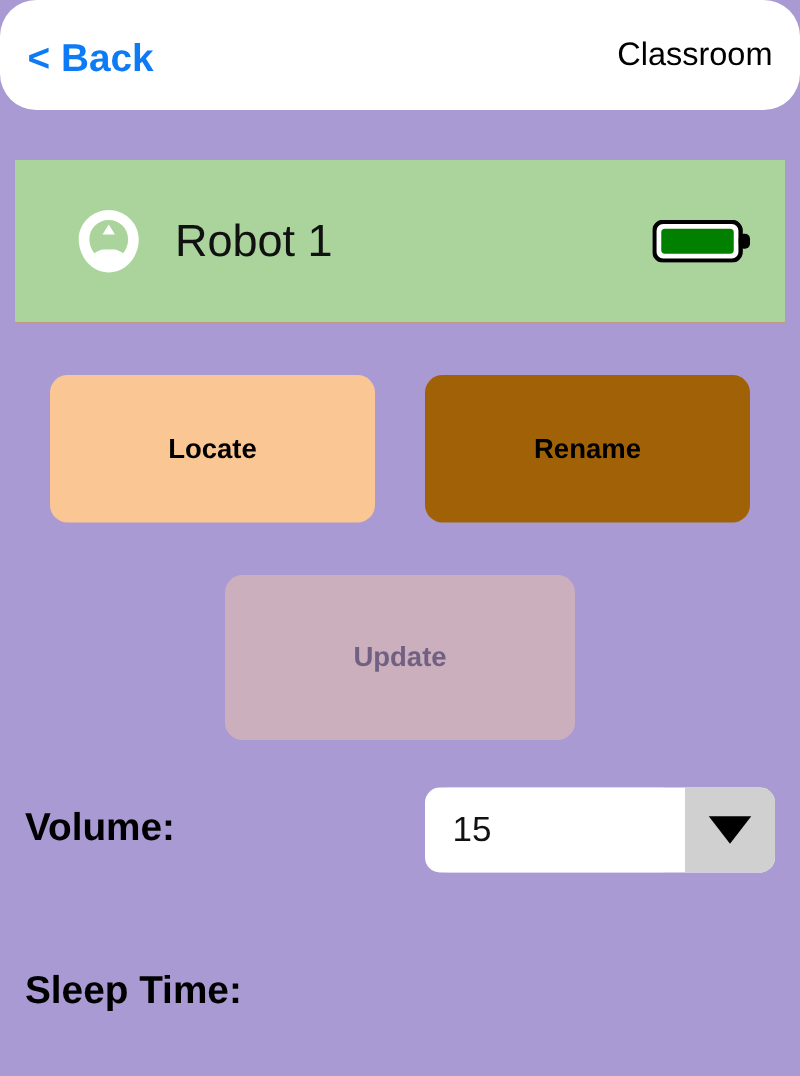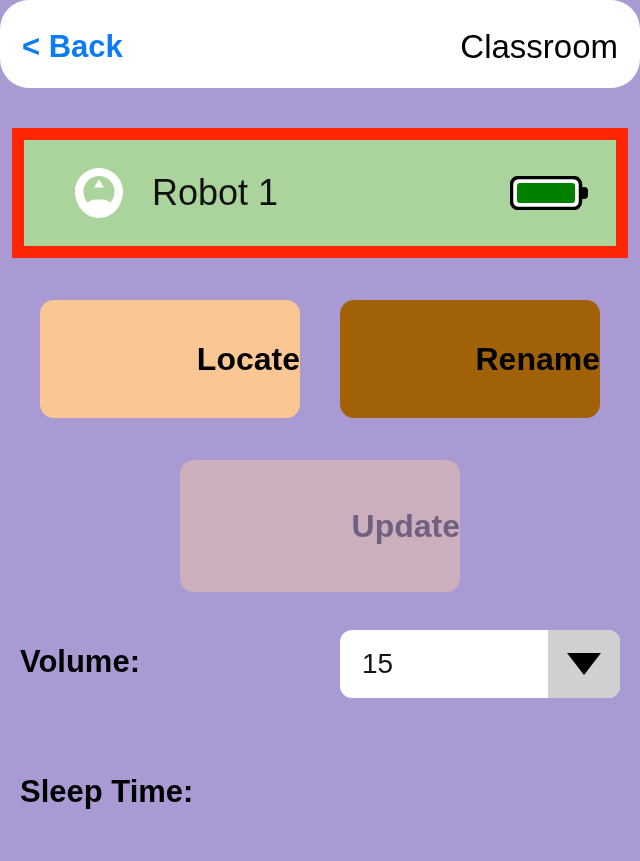--- a/index.html
+++ b/index.html
@@ -40,36 +40,35 @@
     font-weight: bold;
     color: #0c7bf5;
     letter-spacing: 0px;
     white-space: nowrap;
     cursor: pointer;
   }
   .nav-title {
     position: absolute;
     right: 22px;
     top: 28px;
-    font-size: 33px;
+    font-size: 26px;
     font-weight: normal;
     color: #000000;
     white-space: nowrap;
   }
 
   
   .robot-highlight {
     position: absolute;
     left: 12px;
     top: 128px;
     width: 616px;
     height: 130px;
     background: #fc2605;
     box-sizing: border-box;
-    padding: 12px;
   }
   .robot-row {
     position: relative;
     width: 100%;
     height: 100%;
     background: #abd49c;
     box-sizing: border-box;
   }
   .robot-icon {
     position: absolute;
@@ -96,24 +95,24 @@
     width: 80px;
     height: 34px;
   }
 
   
   .btn {
     position: absolute;
     border: none;
     border-radius: 14px;
     font-family: "Liberation Sans", sans-serif;
-    font-size: 32px;
+    font-size: 22px;
     font-weight: bold;
-    text-align: right;
-    padding: 0;
+    text-align: center;
+    padding: 11px;
     cursor: pointer;
   }
   .btn-locate {
     left: 40px;
     top: 300px;
     width: 260px;
     height: 118px;
     background: #f9c694;
     color: #000000;
   }

